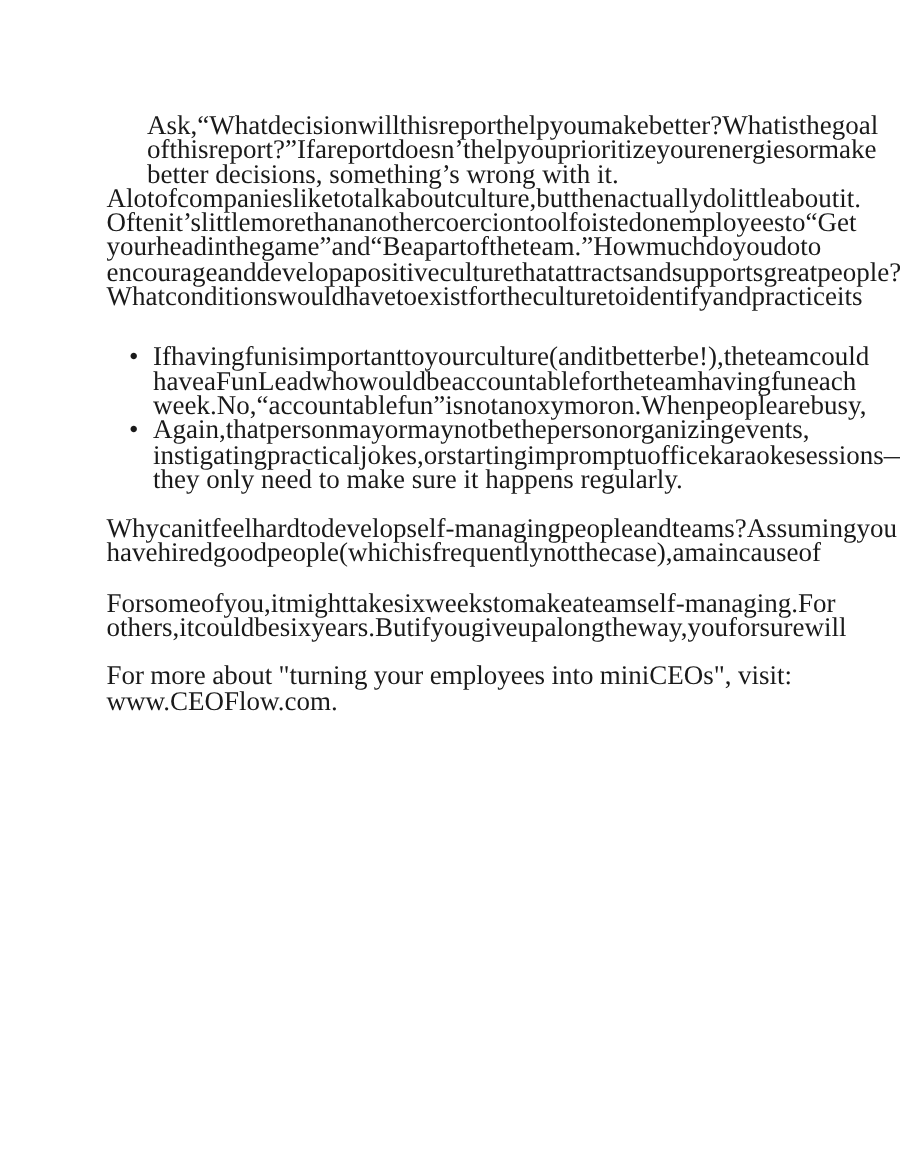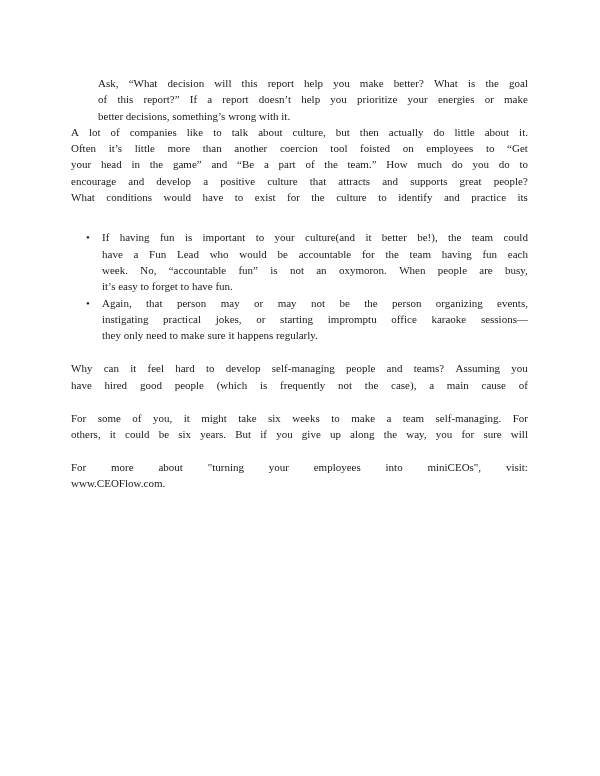--- a/index.html
+++ b/index.html
@@ -9,21 +9,21 @@
     background: #ffffff;
     overflow: hidden;
     position: relative;
   }
   #content {
     position: absolute;
     left: 71px;
     top: 0;
     width: 457px;
     font-family: "Liberation Serif", "DejaVu Serif", serif;
-    font-size: 11px;
+    font-size: 18px;
     line-height: 16.3px;
     color: #1a1a1a;
   }
   .heading { font-weight: bold; }
   .heading .suffix { font-weight: normal; }
   .line { white-space: nowrap; }
   .line.just {
     display: flex;
     justify-content: space-between;
   }
@@ -209,21 +209,20 @@
             <span>fun”</span>
             <span>is</span>
             <span>not</span>
             <span>an</span>
             <span>oxymoron.</span>
             <span>When</span>
             <span>people</span>
             <span>are</span>
             <span>busy,</span>
           </div>
-          <div class="line" data-name="text-line">it’s easy to forget to have fun.</div>
         </div>
       </div>
       <div class="bullet-row" data-name="list-item">
         <span class="marker" data-name="bullet-icon">•</span>
         <div class="bullet-text">
           <div class="line just" data-name="text-line">
             <span>Again,</span>
             <span>that</span>
             <span>person</span>
             <span>may</span>

